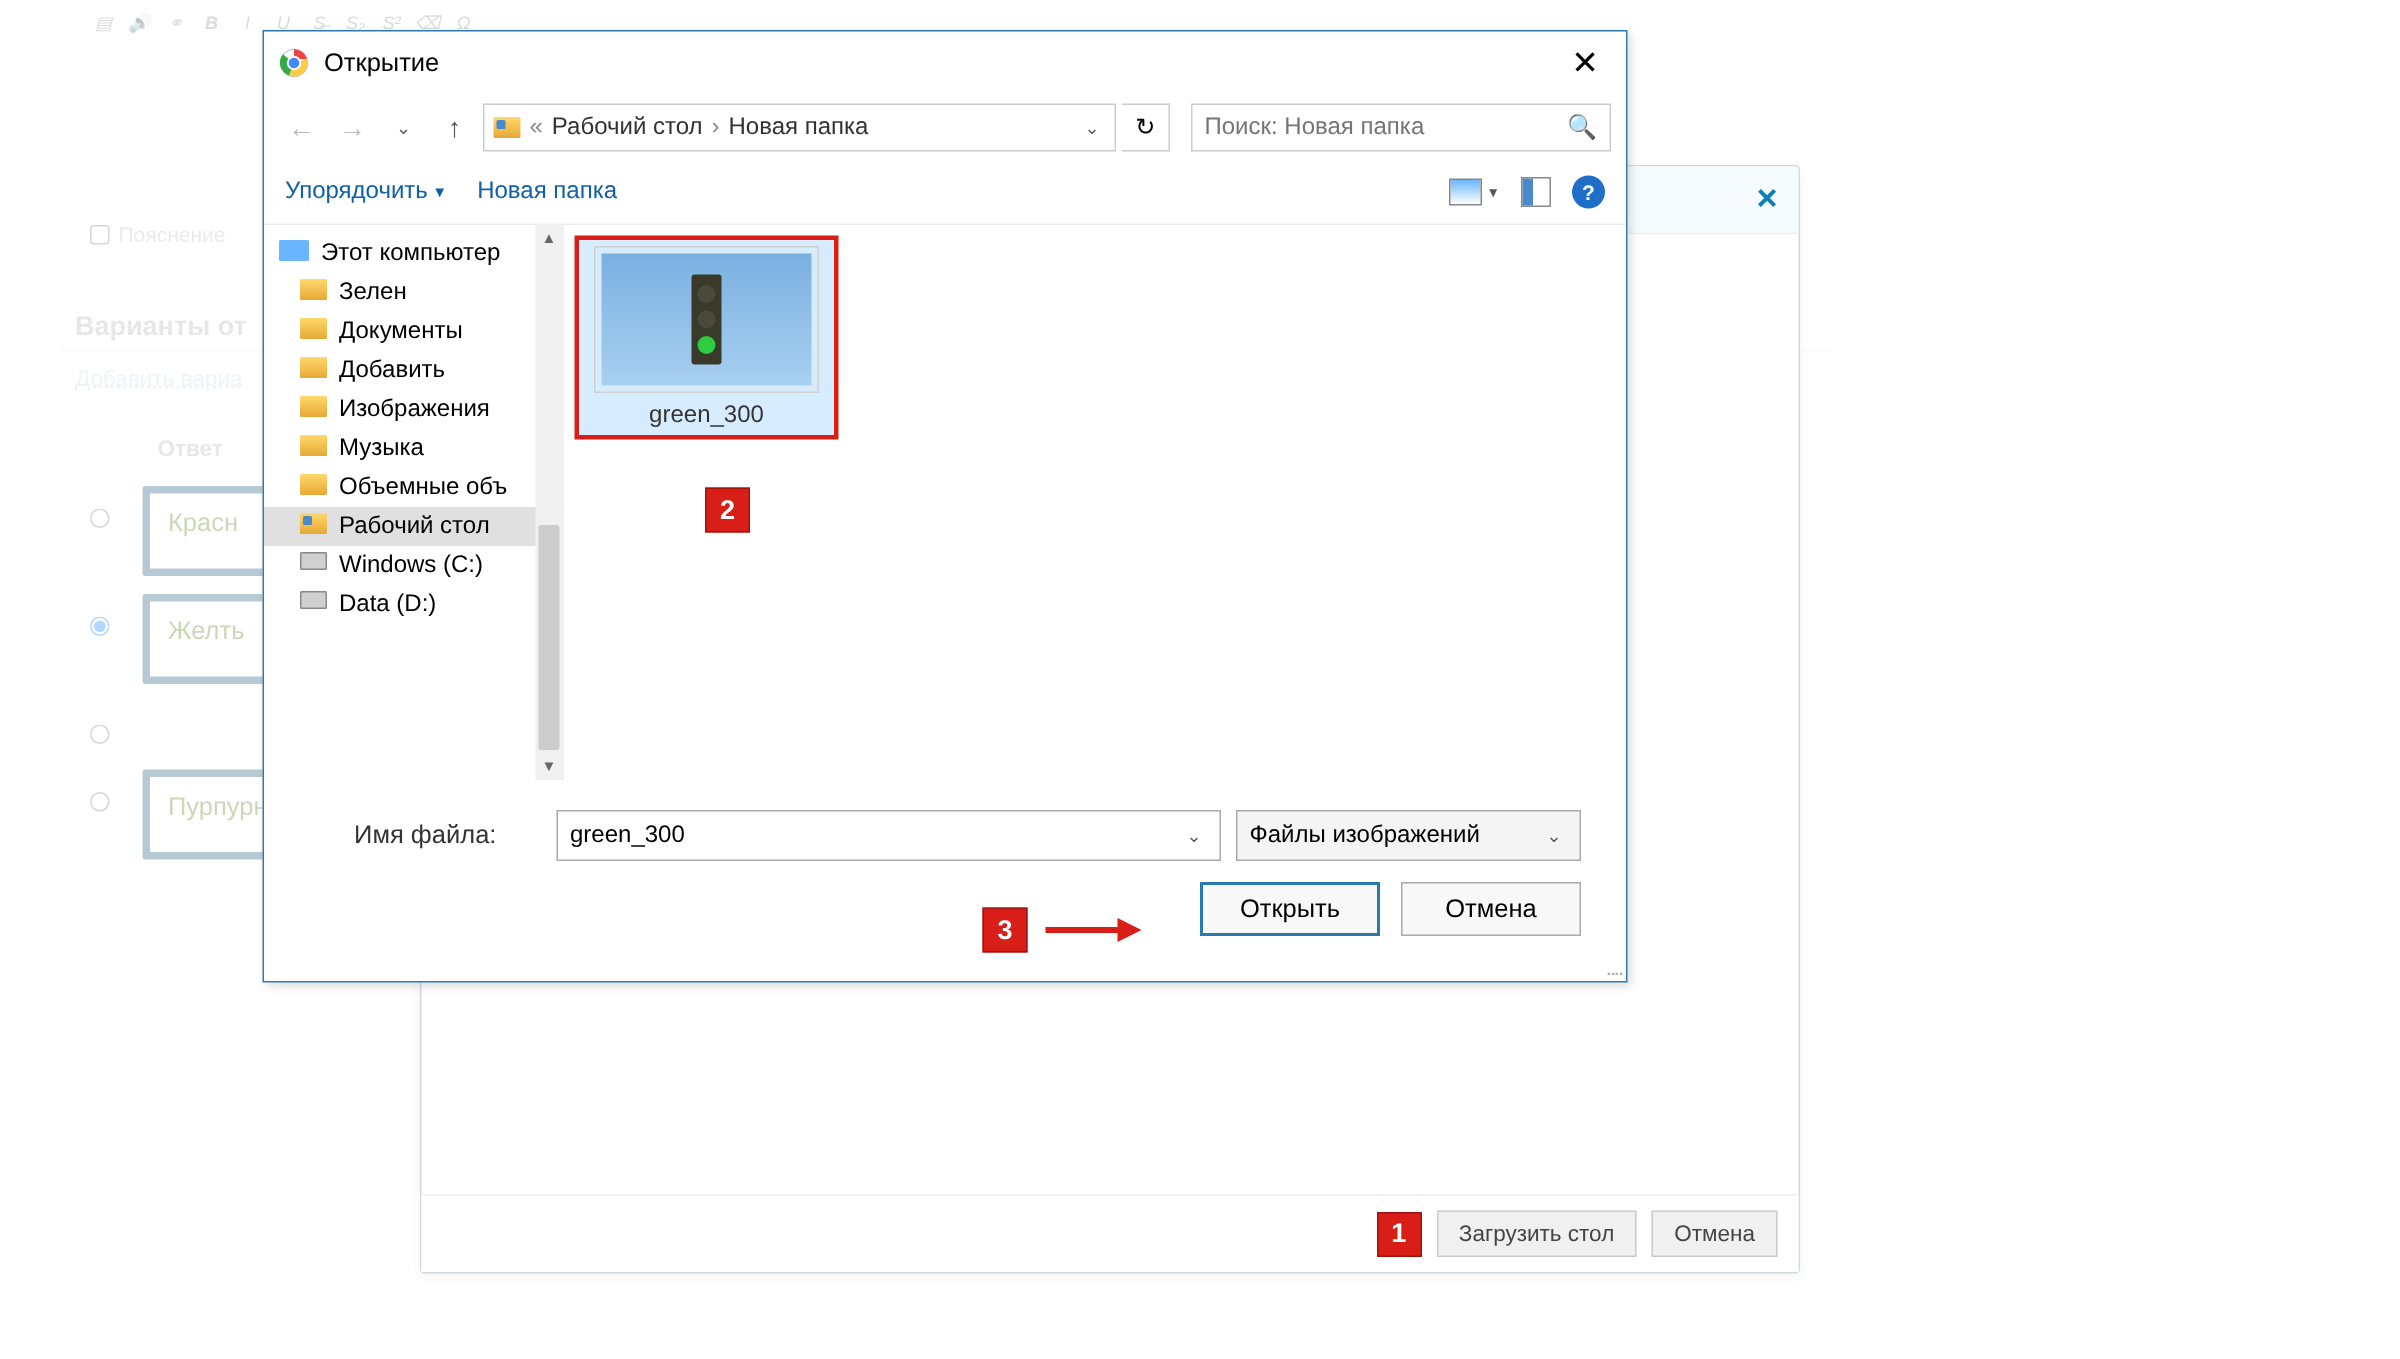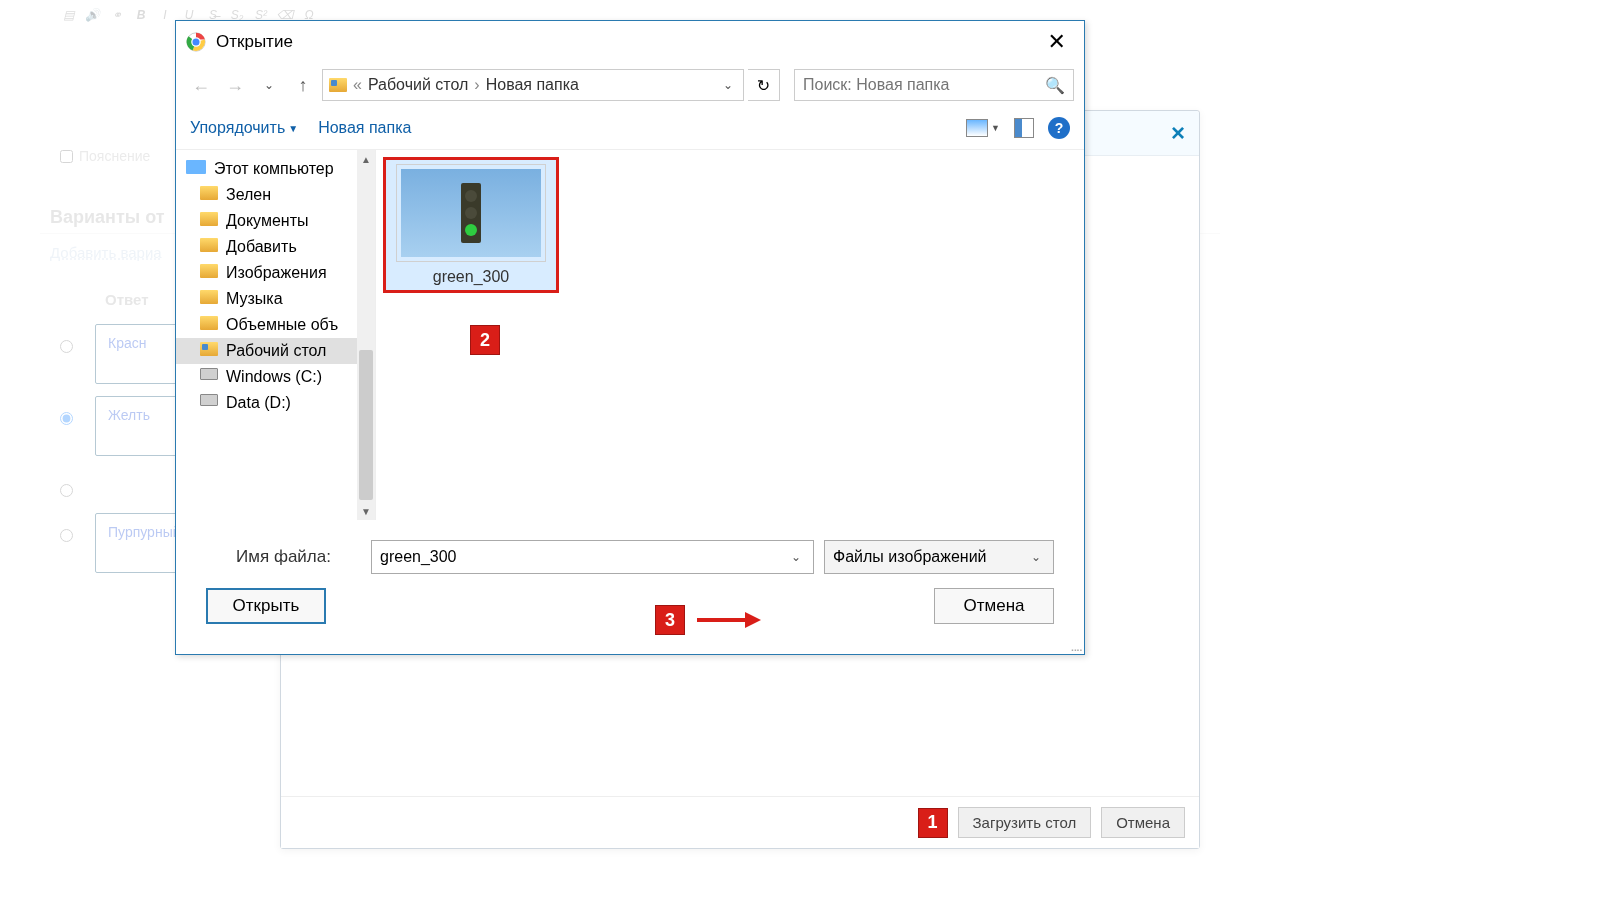--- a/index.html
+++ b/index.html
@@ -12,21 +12,21 @@
   
   .field-label-bg { padding: 10px 25px; color:#999; font-size:15px; border:1px solid #eee; border-radius:2px; margin:5px 20px; background:#fff;}
   .section-title-bg { color:#b0b0b0; font-size:18px; font-weight:600; padding:15px 10px 5px; border-bottom:1px solid #eee; margin:20px 0 10px;}
   .link-bg { color:#c8d8e8; font-size:15px; padding:0 10px; text-decoration:underline dotted; }
   .checkbox-bg { padding:8px 20px; color:#bbb; font-size:14px; display:flex; align-items:center; gap:6px;}
   .checkbox-bg input { accent-color:#ccc; }
   
   .answer-row { display:flex; align-items:flex-start; gap:15px; padding:6px 20px; }
   .answer-header { color:#b0b0b0; font-weight:600; font-size:15px; padding:10px 65px;}
   .radio-cell { width:20px; padding-top:15px;}
-  .answer-box { flex:0 0 155px; border:1px solid #0c4a6e; border-radius:2px; padding:10px 12px; color:#1d4ed8; font-size:14px; height:60px; background:#fff;}
+  .answer-box { flex:0 0 155px; border:5px solid #0c4a6e; border-radius:2px; padding:10px 12px; color:#4d7c0f; font-size:17px; height:60px; background:#fff;}
   
   .upload-dialog { position:absolute; top:110px; left:280px; width:920px; background:#fff; border:1px solid #d0d8e0; border-radius:3px; z-index:10; box-shadow:0 2px 8px rgba(0,0,0,0.05);}
   .upload-header { display:flex; justify-content:space-between; align-items:center; padding:8px 14px; background:#f5fbff; border-bottom:1px solid #e8eef3; border-radius:3px 3px 0 0;}
   .upload-close { color:#0d7fb8; font-size:24px; font-weight:bold; cursor:pointer; }
   .upload-body { height:640px; }
   .upload-footer { display:flex; justify-content:flex-end; align-items:center; gap:10px; padding:10px 14px; background:#fff; border-top:1px solid #eee;}
   .btn-gray { background:#f0f0f0; border:1px solid #ccc; padding:6px 14px; font-size:15px; cursor:pointer; color:#444;}
   
   .marker { position:absolute; background:#d91e18; color:#fff; font-weight:bold; font-size:18px; width:30px; height:30px; display:flex; align-items:center; justify-content:center; z-index:30; border:1px solid #a01410;}
   .arrow { position:absolute; z-index:30; }
@@ -81,21 +81,21 @@
   .light.yellow { background:#f5c518;}
   .file-label { font-size:16px; color:#333;}
   
   .fd-bottom { padding:20px 30px; }
   .filename-row { display:flex; align-items:center; gap:10px; margin-bottom:14px;}
   .filename-label { font-size:17px; color:#333; width:155px; text-align:center;}
   .fn-input { flex:1; border:1px solid #aaa; height:34px; padding:0 8px; display:flex; align-items:center; font-size:16px;}
   .fn-input input { border:none; flex:1; font-size:16px; outline:none;}
   .dd-arrow { color:#555; font-size:12px; padding:0 4px;}
   .filter-select { width:230px; border:1px solid #aaa; height:34px; padding:0 8px; display:flex; align-items:center; font-size:16px; background:#f4f4f4; justify-content:space-between;}
-  .fd-actions { display:flex; justify-content:space-between; gap:14px; }
+  .fd-actions { display:flex; justify-content:flex-end; gap:14px; }
   .fd-btn { width:120px; height:36px; border:1px solid #aaa; background:#f8f8f8; font-size:17px; cursor:pointer; display:flex; align-items:center; justify-content:center;}
   .fd-btn.primary { border:2px solid #2a7ab0; }
   .resize-grip { position:absolute; right:3px; bottom:3px; font-size:10px; color:#aaa; letter-spacing:-2px;}
 </style>
 </head>
 <body>
 
 <div class="bg-editor">
   <div class="toolbar-icons">
     <span>▤</span>

